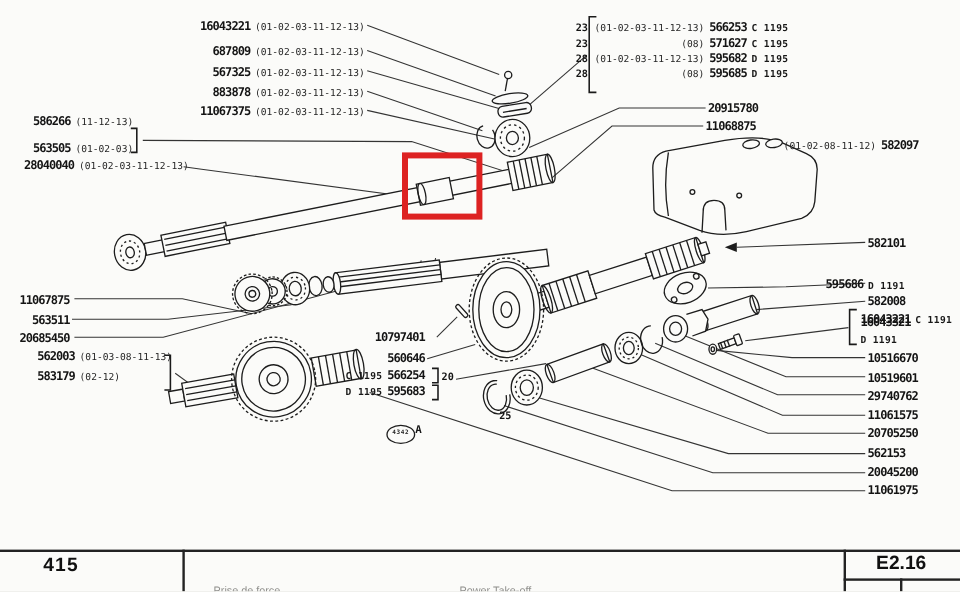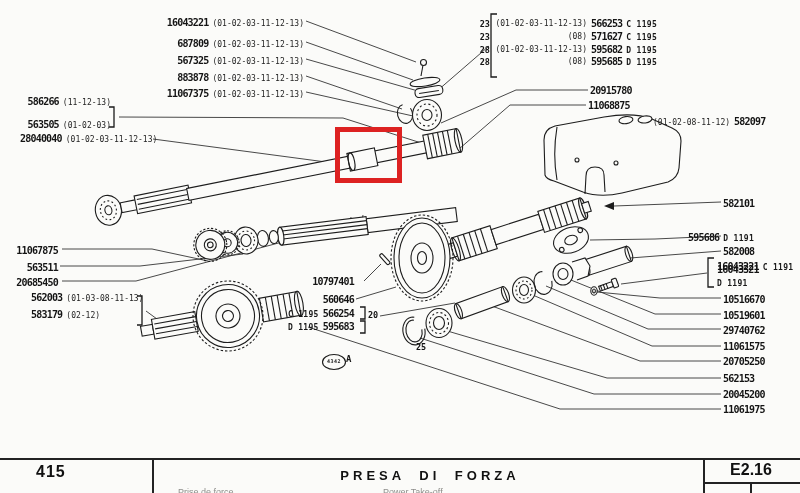--- a/index.html
+++ b/index.html
@@ -429,17 +429,16 @@
 
   <div id="stamp-text">4342</div>
   <div id="stamp-letter">A</div>
 
   <div class="fline" style="left:0;top:458px;width:800px;height:2px;"></div>
   <div class="fline" style="left:152px;top:458px;width:1.5px;height:35px;"></div>
   <div class="fline" style="left:703px;top:458px;width:1.5px;height:35px;"></div>
   <div class="fline" style="left:703px;top:482px;width:97px;height:1.5px;"></div>
   <div class="fline" style="left:750px;top:482px;width:1.5px;height:11px;"></div>
   <div id="footer-pageno">415</div>
-  <div id="footer-title">PRESA DI FORZA</div>
   <div id="footer-code">E2.16</div>
   <div id="sub-left" class="sub">Prise de force</div>
   <div id="sub-right" class="sub">Power Take-off</div>
 </div>
 
 </body></html>

